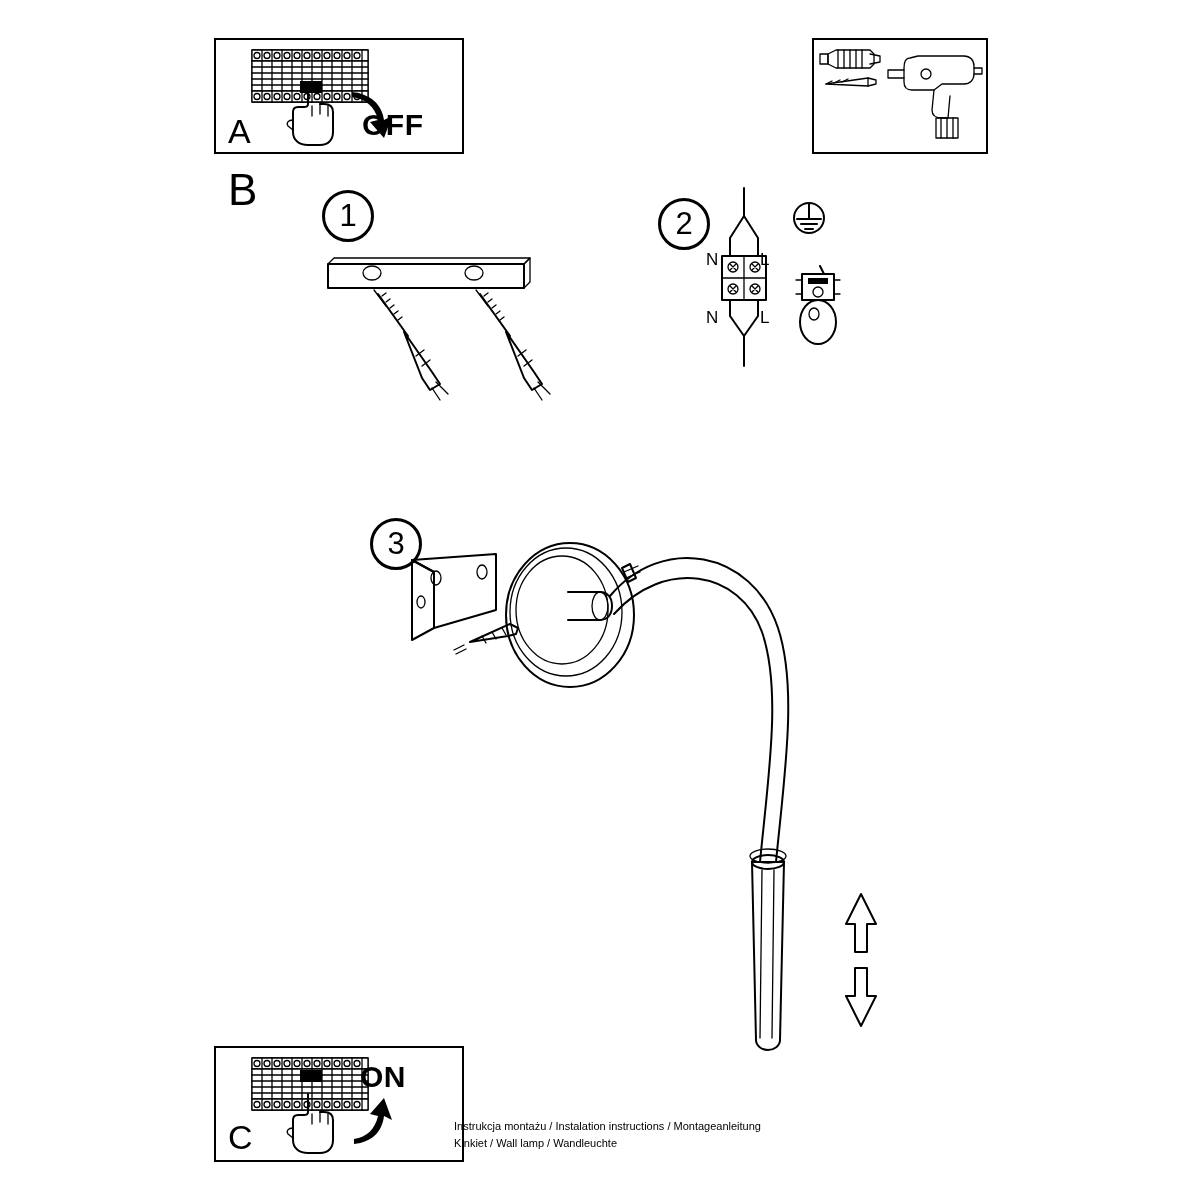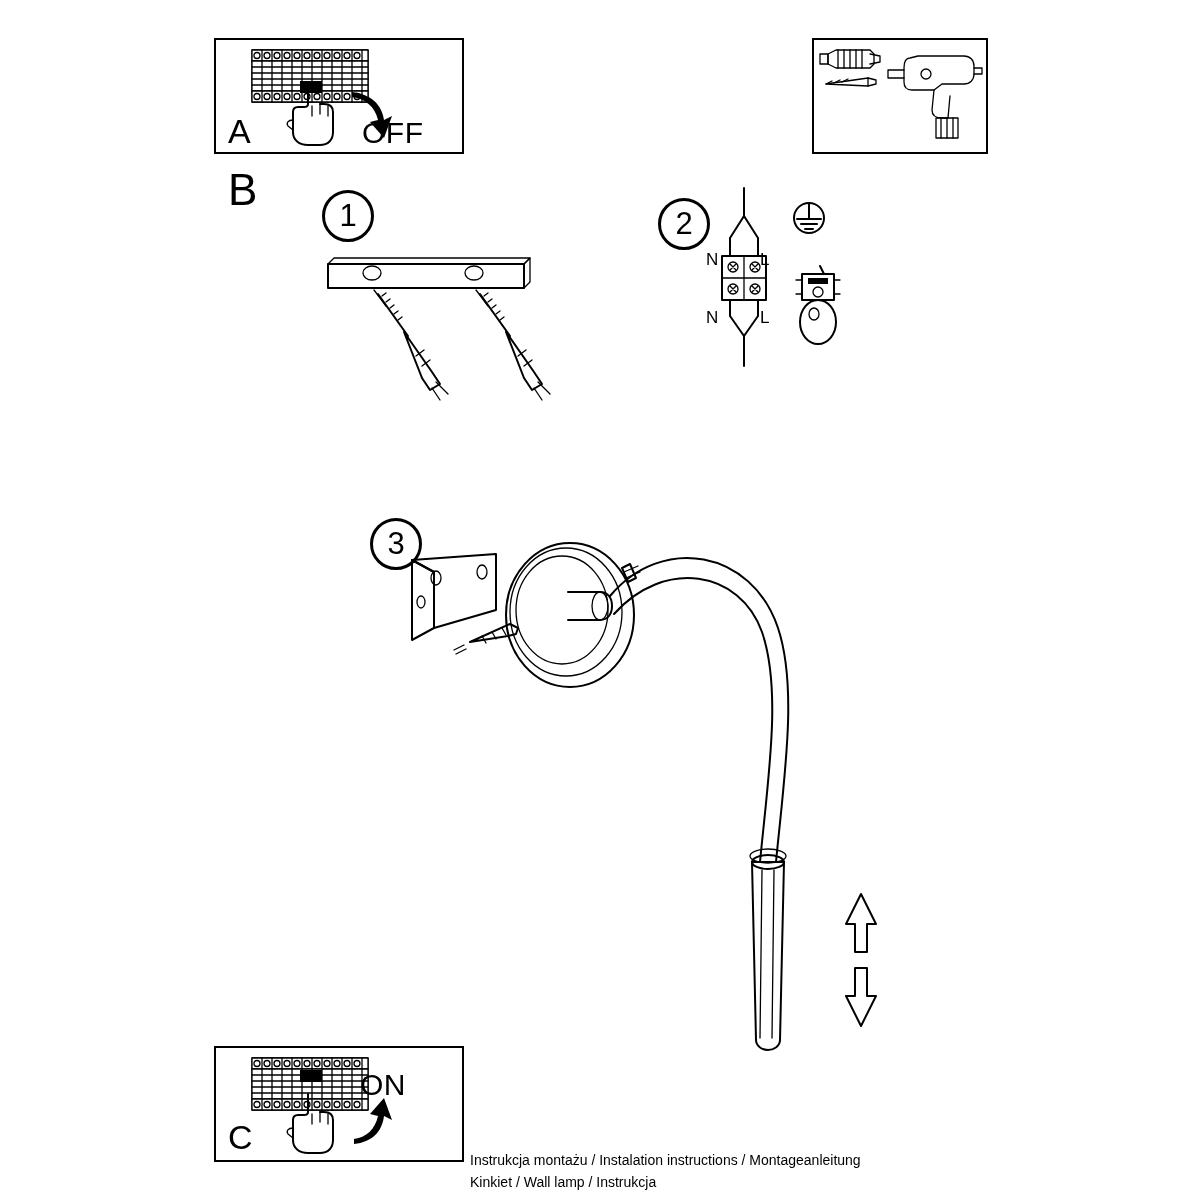--- a/index.html
+++ b/index.html
@@ -37,23 +37,22 @@
     font-weight: normal;
     line-height: 1;
   }
   #letter-a { left: 228px; top: 114px; }
   #letter-b { left: 228px; top: 168px; font-size: 44px; }
   #letter-c { left: 228px; top: 1120px; }
 
   .word-label {
     position: absolute;
     font-size: 30px;
-    font-weight: normal;
+    font-weight: bold;
     letter-spacing: 0.5px;
-    margin-top: 8px;
   }
   #word-off { left: 362px; top: 108px; }
   #word-on  { left: 360px; top: 1060px; }
 
   
   .circle-num {
     position: absolute;
     width: 52px;
     height: 52px;
     border: 3px solid #000;
@@ -73,26 +72,25 @@
     font-size: 17px;
   }
   #nl-n-top { left: 706px; top: 250px; }
   #nl-l-top { left: 760px; top: 250px; }
   #nl-n-bot { left: 706px; top: 308px; }
   #nl-l-bot { left: 760px; top: 308px; }
 
   
   #caption {
     position: absolute;
-    left: 470px;
+    left: 454px;
     top: 1118px;
     width: 520px;
-    font-size: 14px;
+    font-size: 11px;
     line-height: 1.55;
-    margin-top: 32px;
   }
   #caption div { white-space: nowrap; }
 
   svg { display: block; }
   .stroke {
     fill: none;
     stroke: #000;
     stroke-width: 2;
     stroke-linecap: round;
     stroke-linejoin: round;
@@ -430,16 +428,16 @@
 
     <svg class="abs" style="left:128px; top:44px;" width="62" height="56" viewBox="0 0 62 56">
       <path class="fill-black" d="M10 52 C28 50 38 40 40 24 L48 28 L40 6 L26 22 L34 24 C31 37 23 45 10 47 Z"></path>
     </svg>
   </div>
   <div class="step-letter" id="letter-c">C</div>
   <div class="word-label" id="word-on">ON</div>
 
   <div id="caption">
     <div>Instrukcja montażu / Instalation instructions / Montageanleitung</div>
-    <div>Kinkiet  / Wall lamp / Instrukcja</div>
+    <div>Kinkiet  / Wall lamp / Wandleuchte</div>
   </div>
 
 </div>
 
 </body></html>

